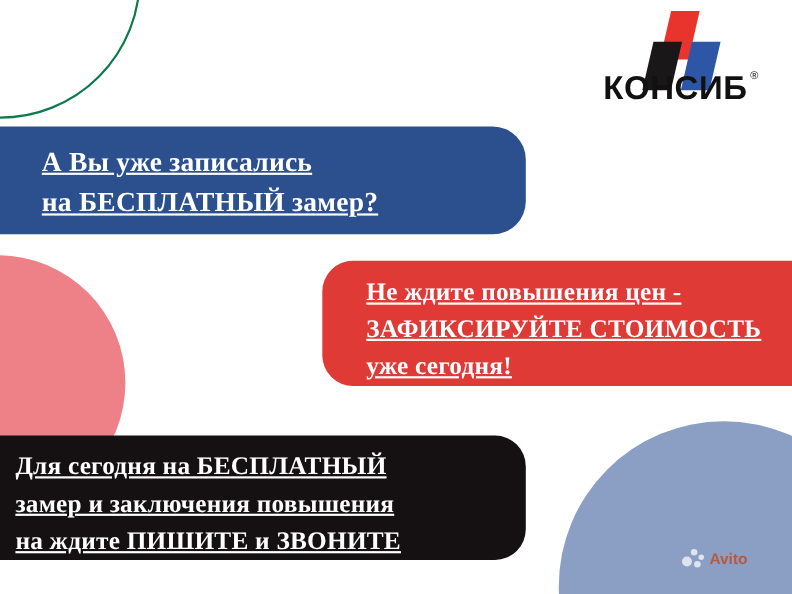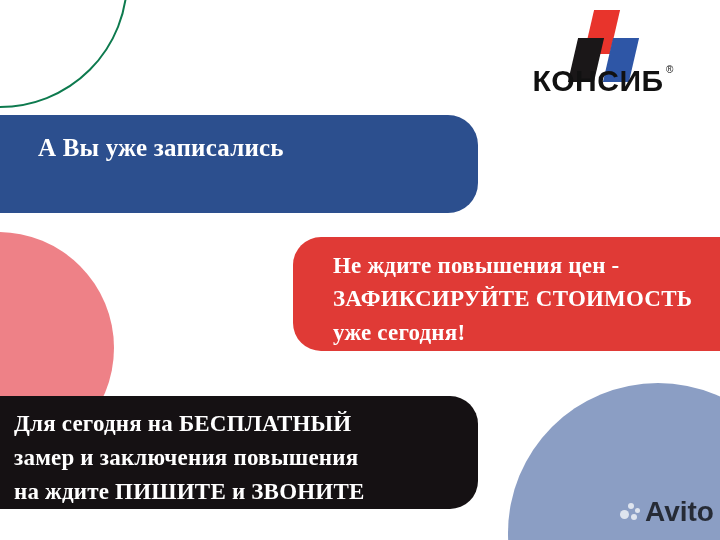--- a/index.html
+++ b/index.html
@@ -44,21 +44,21 @@
     top: 383px;
     width: 300px;
     height: 300px;
     background: #8b9ec4;
     border-radius: 50%;
   }
 
   
   .logo {
     position: absolute;
-    left: 516px;
+    left: 532px;
     top: 8px;
     width: 164px;
     height: 96px;
     text-decoration: underline;
   }
   .logo-mark {
     position: relative;
     width: 164px;
     height: 60px;
   }
@@ -94,21 +94,21 @@
   }
 
   
   .msgbox {
     position: absolute;
     box-sizing: border-box;
     color: #ffffff;
     font-weight: bold;
     letter-spacing: 0.2px;
   }
-  .msgbox .line { display: block; white-space: nowrap; }
+  .msgbox .line { display: block; white-space: nowrap; text-decoration: underline; }
 
   .box-blue {
     left: -34px;
     top: 115px;
     width: 512px;
     height: 98px;
     background: #2c4f8e;
     border-radius: 0 30px 30px 0;
     padding: 14px 0 0 72px;
     font-size: 25px;
@@ -157,23 +157,23 @@
     display: block;
     border-radius: 50%;
     background: #ffffff;
   }
   .wm-dots i.d1 { width: 9px;  height: 9px;  left: 0px;  top: 8px; }
   .wm-dots i.d2 { width: 6px;  height: 6px;  left: 8px;  top: 1px; }
   .wm-dots i.d3 { width: 5px;  height: 5px;  left: 15px; top: 6px; }
   .wm-dots i.d4 { width: 6px;  height: 6px;  left: 11px; top: 12px; }
   .wm-text {
     font-family: "Liberation Sans", sans-serif;
-    font-size: 28px;
+    font-size: 14px;
     font-weight: bold;
-    color: #000000;
+    color: #c2410c;
     line-height: 1;
   }
 </style>
 </head>
 <body>
 
 <div id="canvas">
 
   <div class="deco-green-ring"></div>
   <div class="deco-pink-circle"></div>
@@ -184,20 +184,21 @@
       <span class="logo-para red"></span>
       <span class="logo-para black"></span>
       <span class="logo-para blue"></span>
     </div>
     <div class="logo-word">КОНСИБ</div>
     <div class="logo-reg">®</div>
   </div>
 
   <div class="msgbox box-blue">
     <span class="line">А Вы уже записались</span>
+    <span class="line">на БЕСПЛАТНЫЙ замер?</span>
   </div>
 
   <div class="msgbox box-red">
     <span class="line">Не ждите повышения цен -</span>
     <span class="line">ЗАФИКСИРУЙТЕ СТОИМОСТЬ</span>
     <span class="line">уже сегодня!</span>
   </div>
 
   <div class="msgbox box-black">
     <span class="line">Для сегодня на БЕСПЛАТНЫЙ</span>

